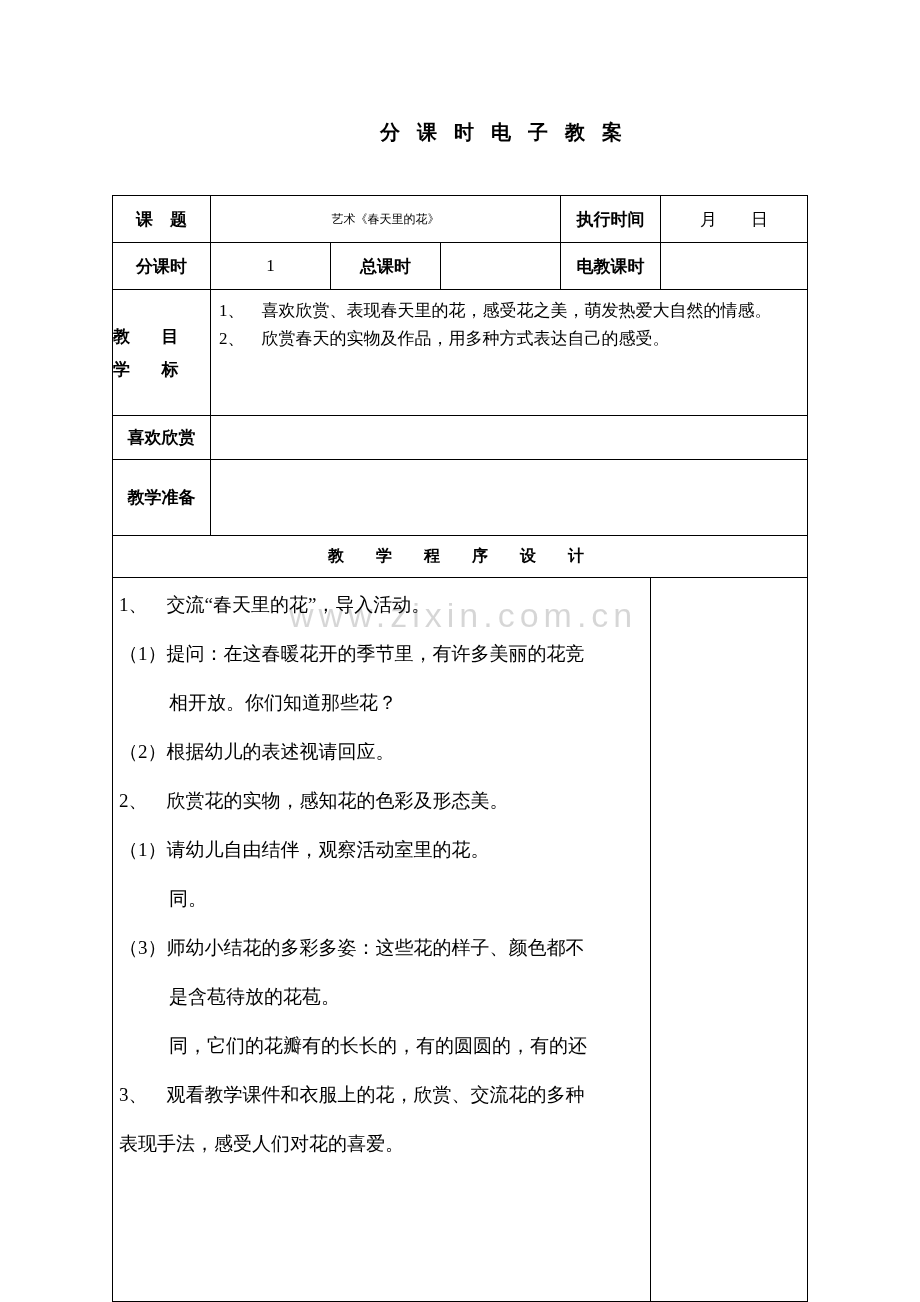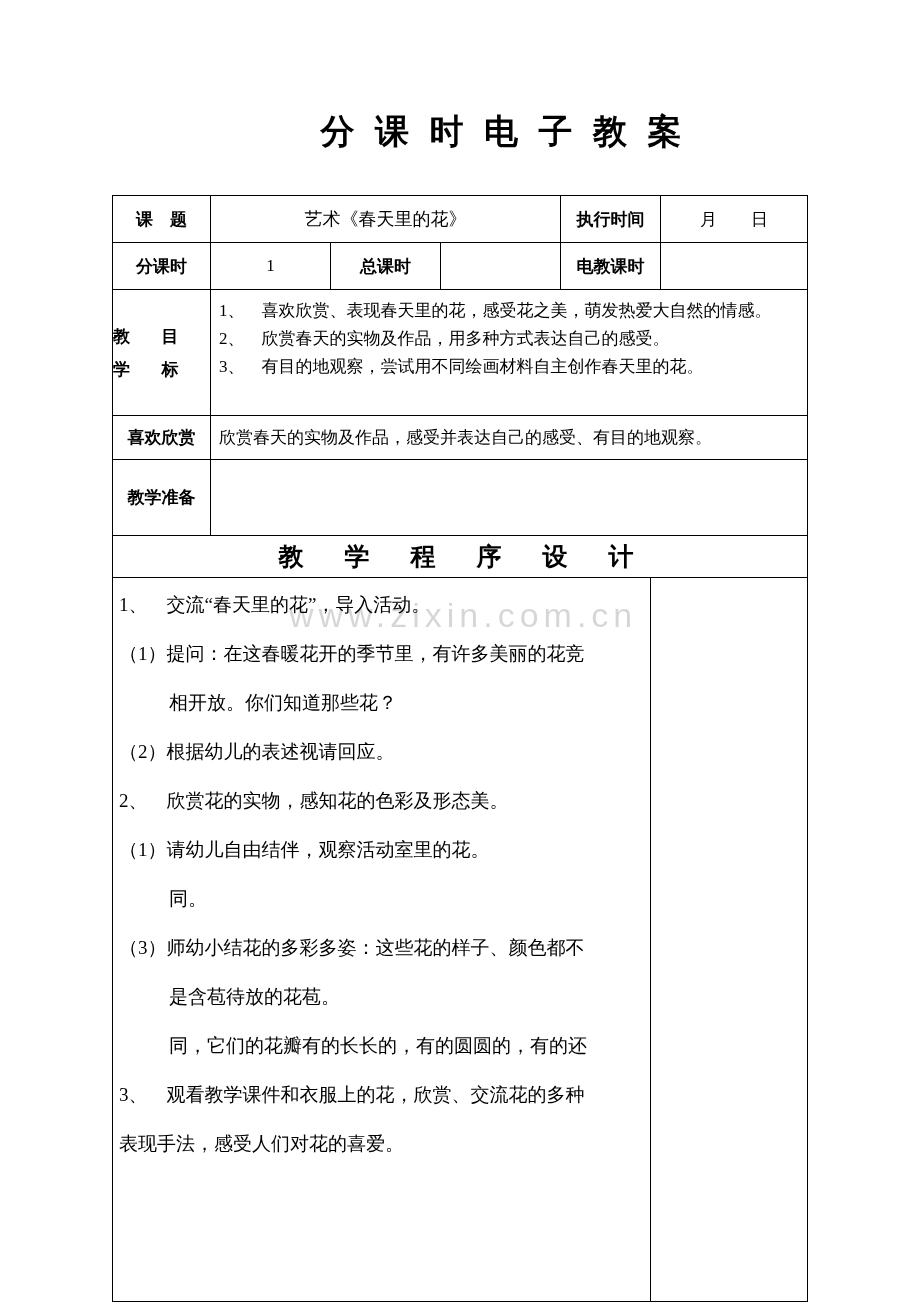--- a/index.html
+++ b/index.html
@@ -4,21 +4,21 @@
 <style>
   html,body { margin:0; padding:0; background:#ffffff; }
   .page {
     position:relative; width:920px; height:1302px; background:#ffffff;
     font-family:"Liberation Serif","DejaVu Serif",serif; color:#000;
     overflow:hidden;
   }
   .title {
     position:absolute; top:114px; left:0; width:920px; padding-left:88px;
     box-sizing:border-box; margin:0; text-align:center;
-    font-size:34px; font-weight:bold; letter-spacing:6px; line-height:36px;
+    font-size:20px; font-weight:bold; letter-spacing:6px; line-height:36px;
   }
   .watermark {
     position:absolute; left:289px; top:596px;
     font-family:"Liberation Sans","DejaVu Sans",sans-serif;
     font-size:34px; letter-spacing:5px; color:rgba(0,0,0,0.16);
     z-index:0; white-space:nowrap;
   }
   .table {
     position:absolute; left:112px; top:195px; width:696px; height:1107px;
     border:1.5px solid #000; box-sizing:border-box;
@@ -34,22 +34,22 @@
   .cell.grow { flex:1; }
   .w98{width:98px} .w100{width:100px} .w110{width:110px}
   .w120{width:120px} .w350{width:350px} .w538{width:538px}
   .label { justify-content:center; font-weight:bold; text-align:center; }
   .center { justify-content:center; }
   .vstack { justify-content:center; line-height:33px; font-weight:bold; }
   .block { display:block; align-items:initial; }
   .goals-content { padding:7px 10px 0 8px; line-height:28px; }
   .kp-content { padding-left:8px; }
   .prep-content { padding:5px 10px 0 8px; line-height:23px; }
-  .proc-header { justify-content:center; font-weight:bold; font-size:25px; letter-spacing:8px; }
-  .fs18 { font-size:18px; }
+  .proc-header { justify-content:center; font-weight:bold; font-size:16px; letter-spacing:8px; }
+  .fs18 { font-size:12px; }
   .proc-left { padding:2px 4px 16px 6px; font-size:19px; }
   .pline { height:49px; line-height:49px; white-space:nowrap; overflow:hidden; }
   .pline.ind { padding-left:50px; }
 </style>
 </head>
 <body>
 
 <div class="page">
 
   <h1 class="title">分 课 时 电 子 教 案</h1>
@@ -75,27 +75,25 @@
     </div>
 
     <div class="trow" style="height:126px">
       <div class="cell vstack w98">
         <span>教　学</span>
         <span>目　标</span>
       </div>
       <div class="cell grow last block goals-content">
         <div>1、　喜欢欣赏、表现春天里的花，感受花之美，萌发热爱大自然的情感。</div>
         <div>2、　欣赏春天的实物及作品，用多种方式表达自己的感受。</div>
-        <div>3、　有目的地观察，尝试用不同绘画材料自主创作春天里的花。</div>
       </div>
     </div>
 
     <div class="trow" style="height:44px">
       <div class="cell label w98">喜欢欣赏</div>
-      <div class="cell grow last kp-content">欣赏春天的实物及作品，感受并表达自己的感受、有目的地观察。</div>
     </div>
 
     <div class="trow" style="height:76px">
       <div class="cell label w98">教学准备</div>
     </div>
 
     <div class="trow" style="height:42px">
       <div class="cell grow last proc-header">教　学　程　序　设　计</div>
     </div>
 

